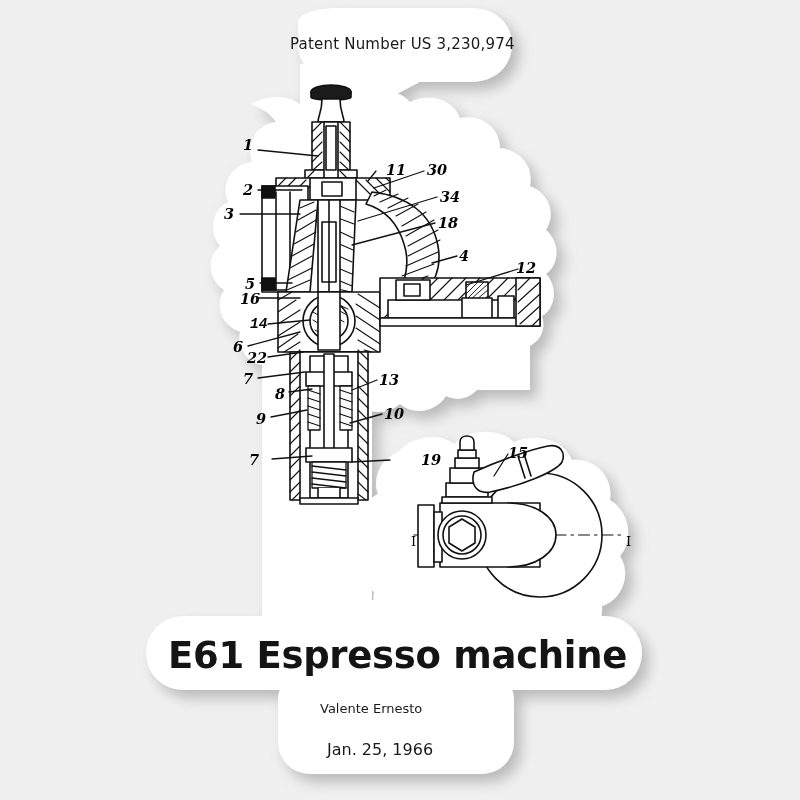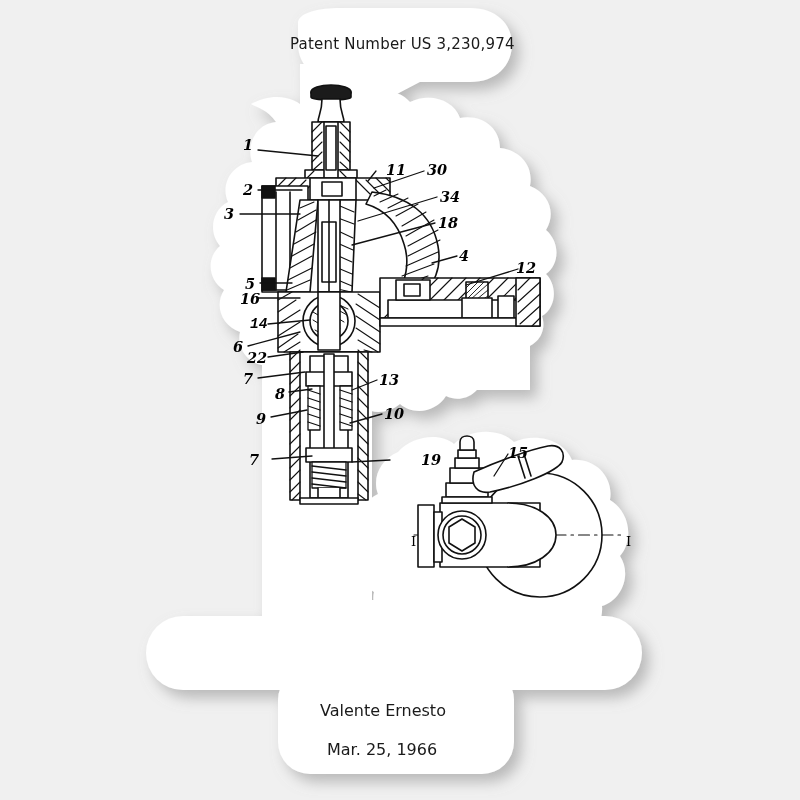--- a/index.html
+++ b/index.html
@@ -45,21 +45,21 @@
   }
   .title-main {
     font-size: 37px;
     font-weight: bold;
     color: #141414;
     left: 168px;
     top: 634px;
     letter-spacing: -0.3px;
   }
   .author-line {
-    font-size: 16px;
+    font-size: 13px;
     color: #1a1a1a;
     left: 320px;
     top: 701px;
   }
   .date-line {
     font-size: 16px;
     color: #1a1a1a;
     left: 327px;
     top: 740px;
   }
@@ -450,24 +450,25 @@
           <line x1="382" y1="414" x2="350" y2="423"></line>
           <line x1="390" y1="460" x2="352" y2="462"></line>
           <line x1="508" y1="454" x2="494" y2="476"></line>
         </g>
     </g>
   </svg>
 
   <div class="text-layer">
     <div class="txt patent-caption">Patent Number US 3,230,974</div>
 
+    <div class="txt title-main">E61 Espresso machine</div>
 
     <div class="txt author-line">Valente Ernesto</div>
 
-    <div class="txt date-line">Mar. 25, 1966</div>
+    <div class="txt date-line">Jan. 25, 1966</div>
 
     <div id="callout-labels">
         <div class="callnum" style="left: 243px; top: 136px;">1</div>
         <div class="callnum" style="left: 243px; top: 181px;">2</div>
         <div class="callnum" style="left: 224px; top: 205px;">3</div>
         <div class="callnum" style="left: 245px; top: 275px;">5</div>
         <div class="callnum" style="left: 240px; top: 290px;">16</div>
         <div class="callnum" style="left: 250px; top: 316px; font-family: Liberation Mono, monospace;">14</div>
         <div class="callnum" style="left: 233px; top: 338px;">6</div>
         <div class="callnum" style="left: 247px; top: 349px;">22</div>

